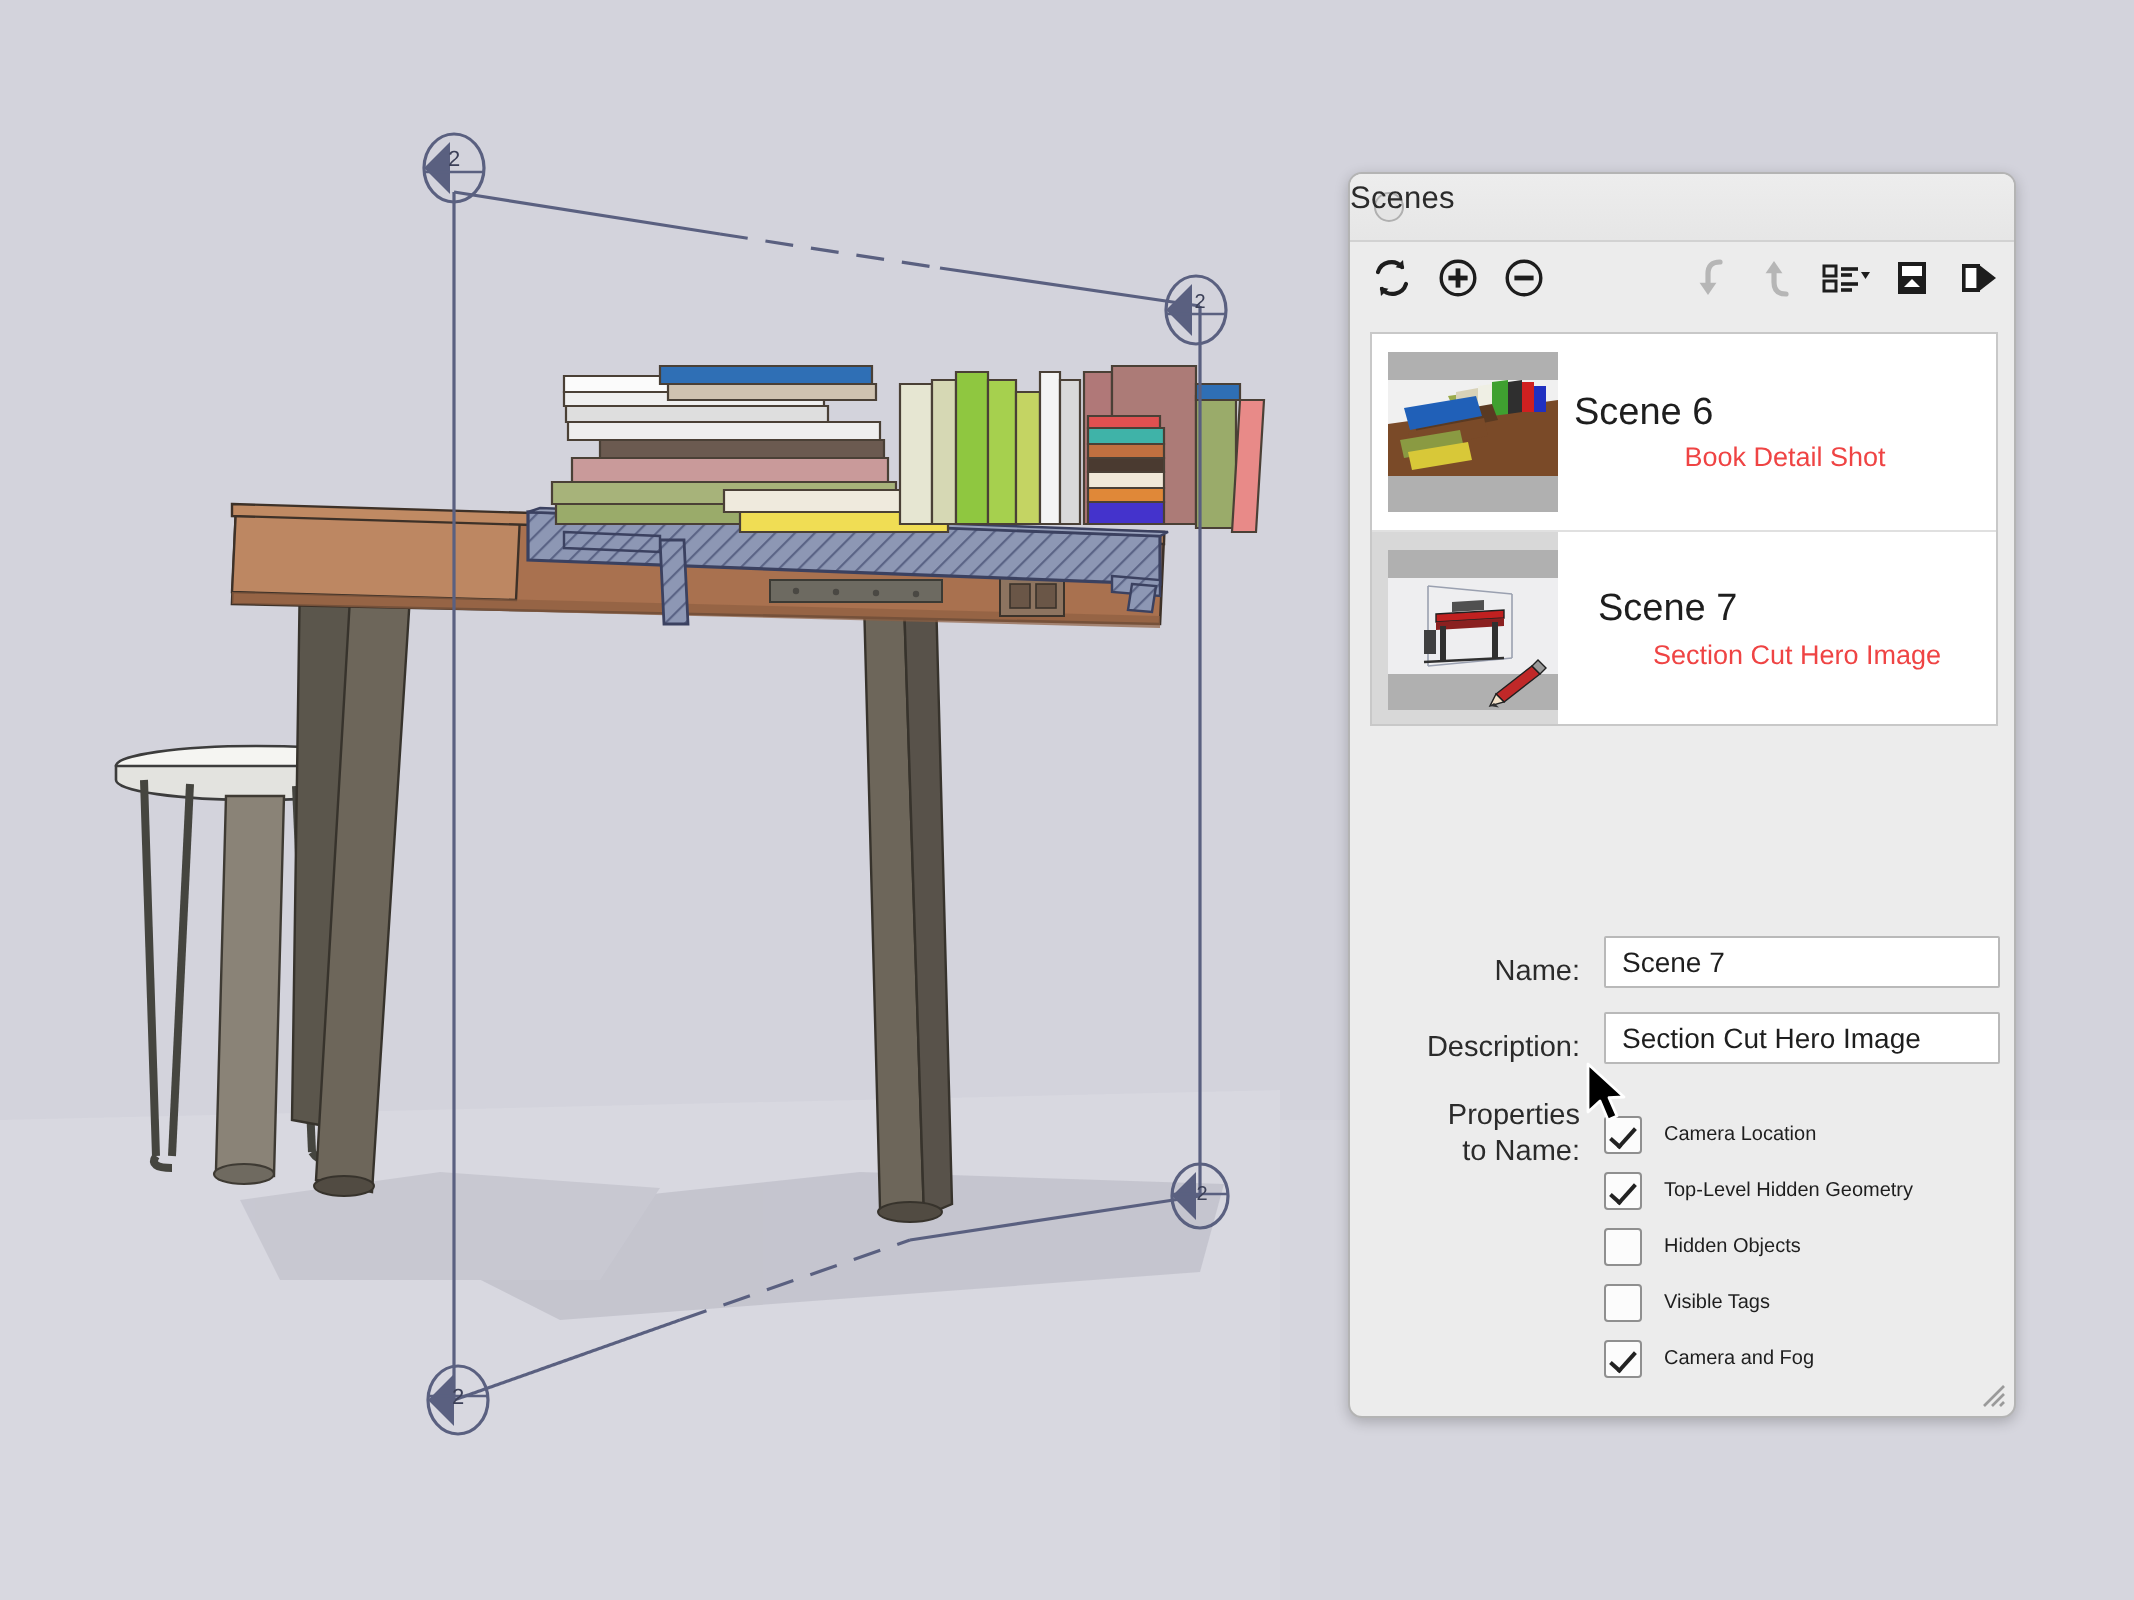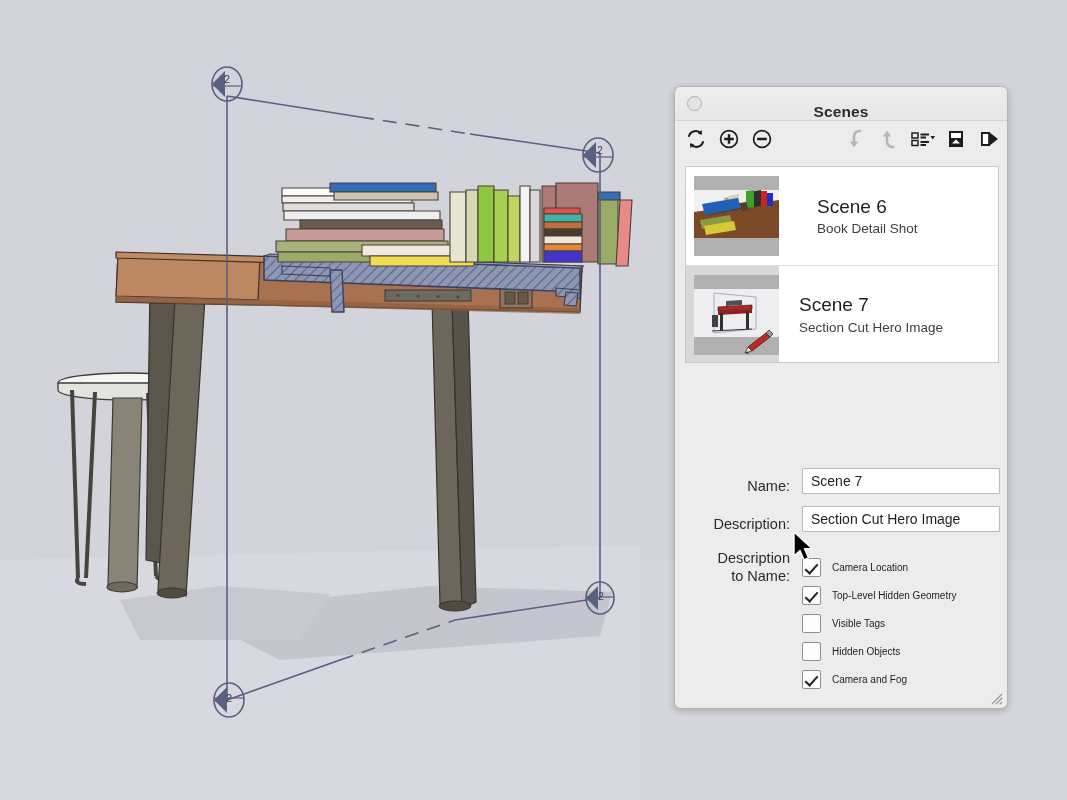--- a/index.html
+++ b/index.html
@@ -30,22 +30,22 @@
     background:linear-gradient(#ededed,#e6e6e6);
     border-bottom:1px solid #d2d2d2;
   }
   .panel-collapse{
     position:absolute;left:12px;top:9px;width:15px;height:15px;
     border-radius:50%;
     background:#e4e4e4;border:1px solid #b0b0b0;
     box-sizing:border-box;
   }
   .panel-title{
-    position:absolute;left:0;right:0;top:16px;text-align:center;
-    font-size:15.5px;color:#2b2b2b;letter-spacing:.1px;font-weight:bold;
+    position:absolute;left:0;right:0;top:4px;text-align:left;
+    font-size:15.5px;color:#2b2b2b;letter-spacing:.1px;
   }
 
   
   .panel-toolbar{
     position:relative;height:36px;
     background:#ececec;
   }
   .tb-btn{
     position:absolute;top:3px;width:30px;height:30px;
     display:flex;align-items:center;justify-content:center;
@@ -65,23 +65,23 @@
     box-sizing:border-box;
   }
   .scene-row.selected{background:#d8d8d8;}
   .scene-row + .scene-row{border-top:1px solid #e0e0e0;}
   .scene-thumb{
     width:85px;height:80px;margin-left:8px;flex:0 0 auto;
     background:#b0b0b0;border:0;position:relative;overflow:hidden;
   }
   .scene-row.selected .scene-thumb{margin-left:8px;}
   .scene-thumb svg{display:block;position:absolute;left:0;top:0;}
-  .scene-meta{margin-left:38px;min-width:0;}
+  .scene-meta{margin-left:8px;min-width:0;}
   .scene-name{font-size:19px;color:#1e1e1e;line-height:1.15;}
-  .scene-desc{font-size:13.5px;color:#404040;margin-top:4px;}
+  .scene-desc{font-size:13.5px;color:#ef4444;margin-top:4px;text-align:center;}
   .scene-row.selected .scene-meta{
     background:#ffffff;align-self:stretch;display:flex;flex-direction:column;
     justify-content:center;margin-left:0;padding-left:20px;flex:1;
   }
   .scene-row:not(.selected) .scene-meta{
     display:flex;flex-direction:column;justify-content:center;flex:1;
   }
 
   
   .form-row{position:absolute;display:flex;align-items:flex-end;}
@@ -437,40 +437,40 @@
       <div class="form-label">Name:</div>
       <input class="form-input" type="text" value="Scene 7" style="">
     </div>
 
     <div class="form-row" style="left:10px;top:419px;width:314px;">
       <div class="form-label">Description:</div>
       <input class="form-input" type="text" value="Section Cut Hero Image" style="">
     </div>
 
     <div class="props-label">
-      <div>Description</div>
+      <div>Properties</div>
       <div>to Name:</div>
     </div>
 
     <div class="prop-list">
       <div class="prop-item">
         <div class="cbox checked"></div>
         <div class="prop-text">Camera Location</div>
       </div>
       <div class="prop-item">
         <div class="cbox checked"></div>
         <div class="prop-text">Top-Level Hidden Geometry</div>
       </div>
       <div class="prop-item">
         <div class="cbox"></div>
-        <div class="prop-text">Visible Tags</div>
+        <div class="prop-text">Hidden Objects</div>
       </div>
       <div class="prop-item">
         <div class="cbox"></div>
-        <div class="prop-text">Hidden Objects</div>
+        <div class="prop-text">Visible Tags</div>
       </div>
       <div class="prop-item">
         <div class="cbox checked"></div>
         <div class="prop-text">Camera and Fog</div>
       </div>
 
     </div>
 
     <div class="resize-grip">
       <svg width="13" height="13" viewBox="0 0 13 13">

